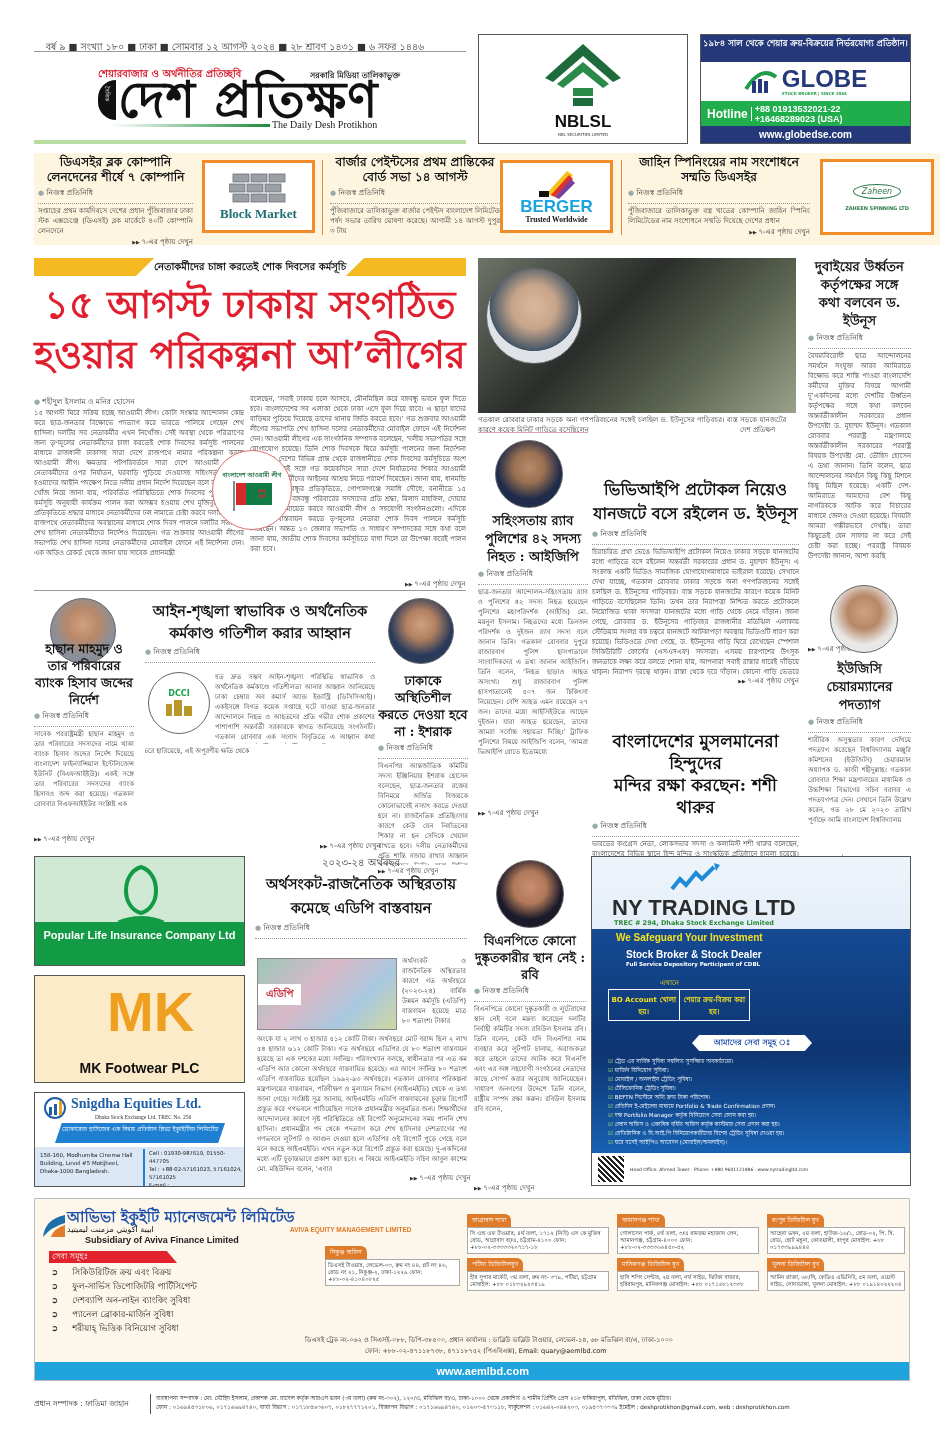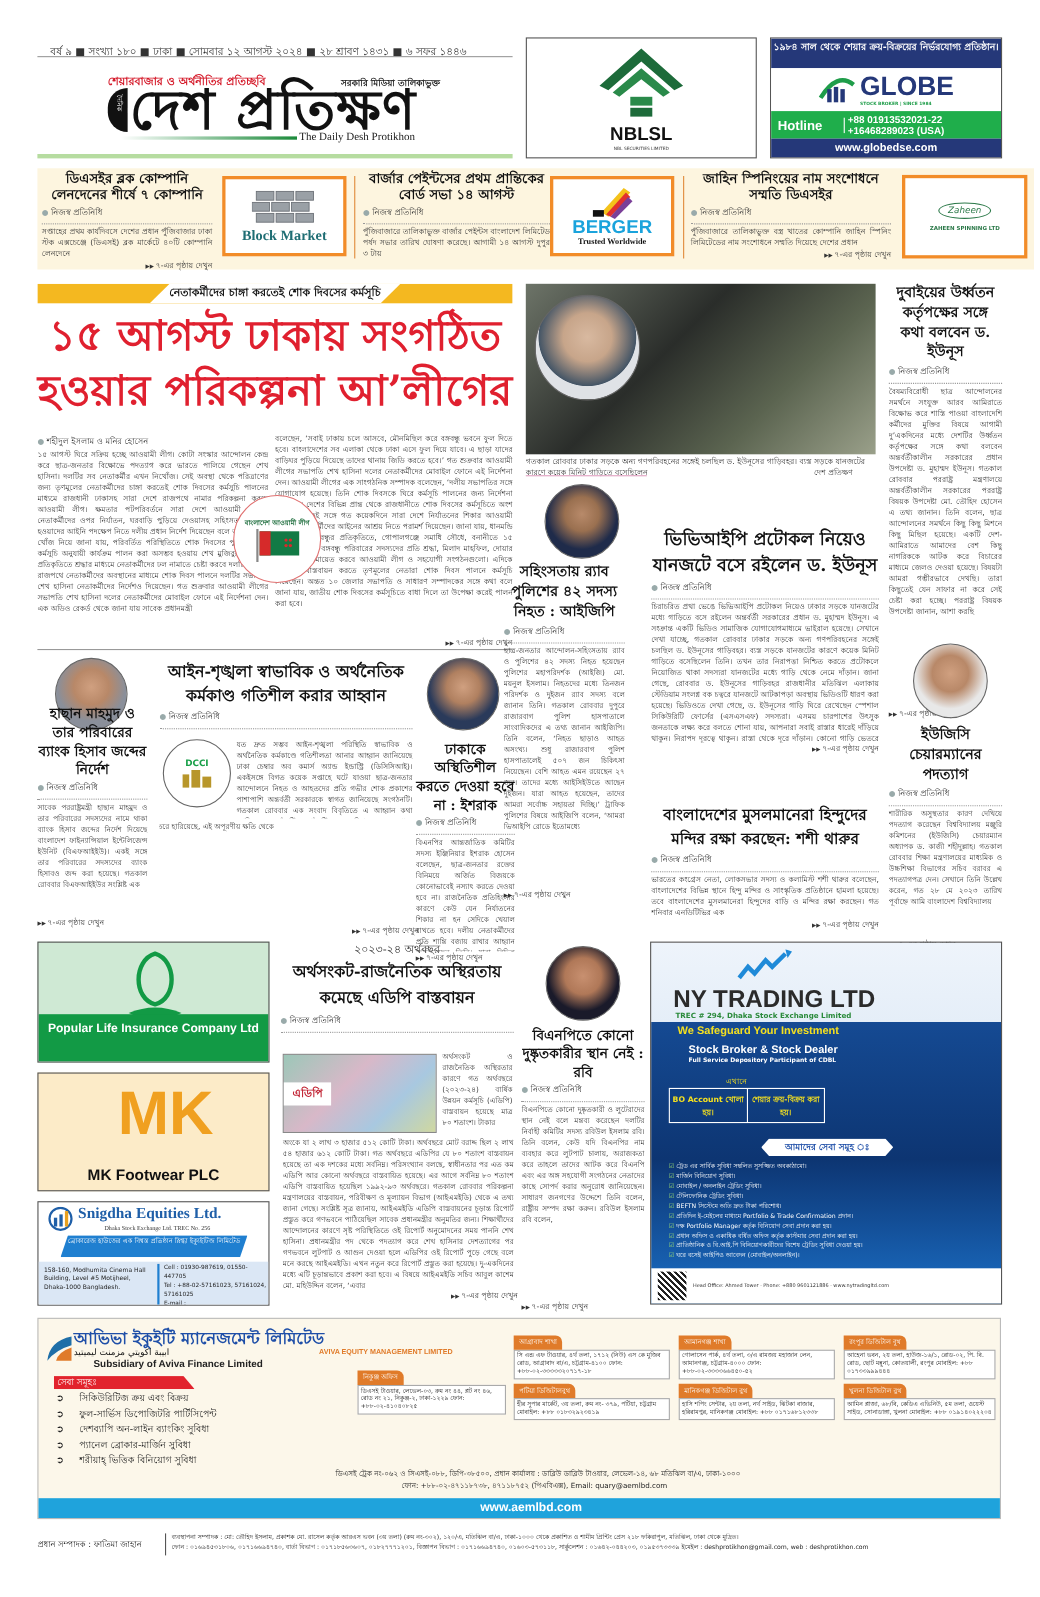--- a/index.html
+++ b/index.html
@@ -67,21 +67,21 @@
       <rect x="8" y="12" width="4" height="12" fill="#253879"></rect>
         <rect x="14" y="10" width="4" height="14" fill="#253879"></rect>
         <rect x="20" y="12" width="4" height="12" fill="#253879"></rect>
     </svg>
     <div>
       <div style="font-size:24px;font-weight:bold;color:#253879;font-family:'Liberation Sans',sans-serif;line-height:24px">GLOBE</div>
       <div style="font-size:4px;color:#1f9d4a;font-weight:bold">STOCK BROKER | SINCE 1984</div>
     </div>
   </div>
   <div style="background:#1fae4b;color:#fff;height:25px;display:flex;align-items:center;padding:0 6px;font-family:'Liberation Sans',sans-serif">
-    <span style="font-size:12px;font-weight:bold;border-right:1px solid #fff;padding-right:19px">Hotline</span>
+    <span style="font-size:12px;font-weight:bold;border-right:1px solid #fff;padding-right:3px">Hotline</span>
     <span style="font-size:9px;font-weight:bold;padding-left:3px;line-height:10px">
       <span>+88 01913532021-22</span><br>
       <span>+16468289023 (USA)</span>
     </span>
   </div>
   <div style="background:#253879;color:#fff;text-align:center;font-size:10px;font-weight:bold;height:19px;line-height:18px;font-family:'Liberation Sans',sans-serif">www.globedse.com</div>
 </div>
 
 <div class="abs strip" style="left:34px;top:153px;width:906px;height:92px"></div>
 
@@ -173,21 +173,21 @@
 <div class="abs" style="left:808px;top:258px;width:103px">
   <div class="head" style="font-size:13px;line-height:18px">দুবাইয়ের উর্ধ্বতন কর্তৃপক্ষের সঙ্গে কথা বলবেন ড. ইউনূস</div>
   <div class="byline" style="margin-top:2px">নিজস্ব প্রতিনিধি</div>
   <div class="dots" style="margin:4px 0 2px"></div>
   <div class="body" style="height:292px;overflow:hidden;font-size:6.8px">বৈষম্যবিরোধী ছাত্র আন্দোলনের সমর্থনে সংযুক্ত আরব আমিরাতে বিক্ষোভ করে শাস্তি পাওয়া বাংলাদেশি কর্মীদের মুক্তির বিষয়ে আগামী দু’একদিনের মধ্যে দেশটির উর্ধ্বতন কর্তৃপক্ষের সঙ্গে কথা বলবেন অন্তর্বর্তীকালীন সরকারের প্রধান উপদেষ্টা ড. মুহাম্মদ ইউনূস। গতকাল রোববার পররাষ্ট্র মন্ত্রণালয়ে অন্তর্বর্তীকালীন সরকারের পররাষ্ট্র বিষয়ক উপদেষ্টা মো. তৌহিদ হোসেন এ তথ্য জানান। তিনি বলেন, ছাত্র আন্দোলনের সমর্থনে কিছু কিছু মিশনে কিছু মিছিল হয়েছে। একটি দেশ-আমিরাতে আমাদের বেশ কিছু নাগরিককে আটক করে বিচারের মাধ্যমে জেলও দেওয়া হয়েছে। বিষয়টা আমরা গম্ভীরভাবে দেখছি। তারা কিছুতেই যেন সাফার না করে সেই চেষ্টা করা হচ্ছে। পররাষ্ট্র বিষয়ক উপদেষ্টা জানান, আশা করছি</div>
   <div class="more">৭-এর পৃষ্ঠায় দেখুন</div>
 </div>
 
 <div class="abs" style="left:478px;top:432px;width:110px;height:1px;background:#e0a0c0"></div>
 <div class="abs circle" style="left:495px;top:440px;width:68px;height:68px;background:radial-gradient(circle at 50% 40%,#b88a6a 0%,#9a7050 30%,#1f2b4a 62%)"></div>
-<div class="abs" style="left:458px;top:512px;width:110px">
+<div class="abs" style="left:478px;top:512px;width:110px">
   <div class="head" style="font-size:13px;line-height:18px">সহিংসতায় র‌্যাব পুলিশের ৪২ সদস্য নিহত : আইজিপি</div>
   <div class="byline" style="margin-top:2px">নিজস্ব প্রতিনিধি</div>
   <div class="dots" style="margin:4px 0 2px"></div>
   <div class="body" style="height:220px;overflow:hidden;font-size:6.6px">ছাত্র-জনতার আন্দোলন-সহিংসতায় র‌্যাব ও পুলিশের ৪২ সদস্য নিহত হয়েছেন পুলিশের মহাপরিদর্শক (আইজি) মো. ময়নুল ইসলাম। নিহতদের মধ্যে তিনজন পরিদর্শক ও দুইজন র‌্যাব সদস্য বলে জানান তিনি। গতকাল রোববার দুপুরে রাজারবাগ পুলিশ হাসপাতালে সাংবাদিকদের এ তথ্য জানান আইজিপি। তিনি বলেন, ‘নিহত ছাড়াও আহত অসংখ্য। শুধু রাজারবাগ পুলিশ হাসপাতালেই ৫০৭ জন চিকিৎসা নিয়েছেন। বেশি আহত এমন রয়েছেন ২৭ জন। তাদের মধ্যে আইসিইউতে আছেন দুইজন। যারা আহত হয়েছেন, তাদের আমরা সর্বোচ্চ সহায়তা দিচ্ছি।’ ট্রাফিক পুলিশের বিষয়ে আইজিপি বলেন, ‘আমরা ভিআইপি রোডে ইতোমধ্যে</div>
   <div class="more">৭-এর পৃষ্ঠায় দেখুন</div>
 </div>
 
 <div class="abs" style="left:592px;top:478px;width:207px">
   <div class="head" style="font-size:16px;line-height:24px">
     <div>ভিভিআইপি প্রটোকল নিয়েও</div>
@@ -202,21 +202,21 @@
 <div class="abs circle" style="left:830px;top:585px;width:68px;height:68px;background:radial-gradient(circle at 50% 40%,#d0a080 0%,#b88868 32%,#e8e8e8 62%)"></div>
 <div class="abs" style="left:808px;top:660px;width:103px">
   <div class="head" style="font-size:13px;line-height:18px">ইউজিসি চেয়ারম্যানের পদত্যাগ</div>
   <div class="byline" style="margin-top:2px">নিজস্ব প্রতিনিধি</div>
   <div class="dots" style="margin:4px 0 2px"></div>
   <div class="body" style="height:118px;overflow:hidden;font-size:6.6px">শারীরিক অসুস্থতার কারণ দেখিয়ে পদত্যাগ করেছেন বিশ্ববিদ্যালয় মঞ্জুরি কমিশনের (ইউজিসি) চেয়ারম্যান অধ্যাপক ড. কাজী শহীদুল্লাহ। গতকাল রোববার শিক্ষা মন্ত্রণালয়ের মাধ্যমিক ও উচ্চশিক্ষা বিভাগের সচিব বরাবর এ পদত্যাগপত্র দেন। সেখানে তিনি উল্লেখ করেন, গত ২৮ মে ২০২৩ তারিখ পূর্বাহ্নে আমি বাংলাদেশ বিশ্ববিদ্যালয়</div>
   <div class="more">৭-এর পৃষ্ঠায় দেখুন</div>
 </div>
 
 <div class="abs" style="left:592px;top:730px;width:207px">
-  <div class="head" style="font-size:14px;line-height:22px">
+  <div class="head" style="font-size:17px;line-height:22px">
     <div>বাংলাদেশের মুসলমানেরা হিন্দুদের</div>
     <div>মন্দির রক্ষা করছেন: শশী থারুর</div>
   </div>
   <div class="byline" style="margin-top:2px">নিজস্ব প্রতিনিধি</div>
   <div class="dots" style="margin:4px 0 2px"></div>
   <div class="body" style="height:40px;overflow:hidden;font-size:6.8px">ভারতের কংগ্রেস নেতা, লোকসভার সদস্য ও কলামিস্ট শশী থারুর বলেছেন, বাংলাদেশের বিভিন্ন স্থানে হিন্দু মন্দির ও সাংস্কৃতিক প্রতিষ্ঠানে হামলা হয়েছে। তবে বাংলাদেশের মুসলমানেরা হিন্দুদের বাড়ি ও মন্দির রক্ষা করছেন। গত শনিবার এনডিটিভির এক</div>
   <div class="more" style="text-align:right">৭-এর পৃষ্ঠায় দেখুন</div>
 </div>
 
 <div class="abs circle" style="left:50px;top:598px;width:66px;height:66px;background:radial-gradient(circle at 50% 40%,#d0a080 0%,#b88868 32%,#8a8f9a 62%)"></div>

